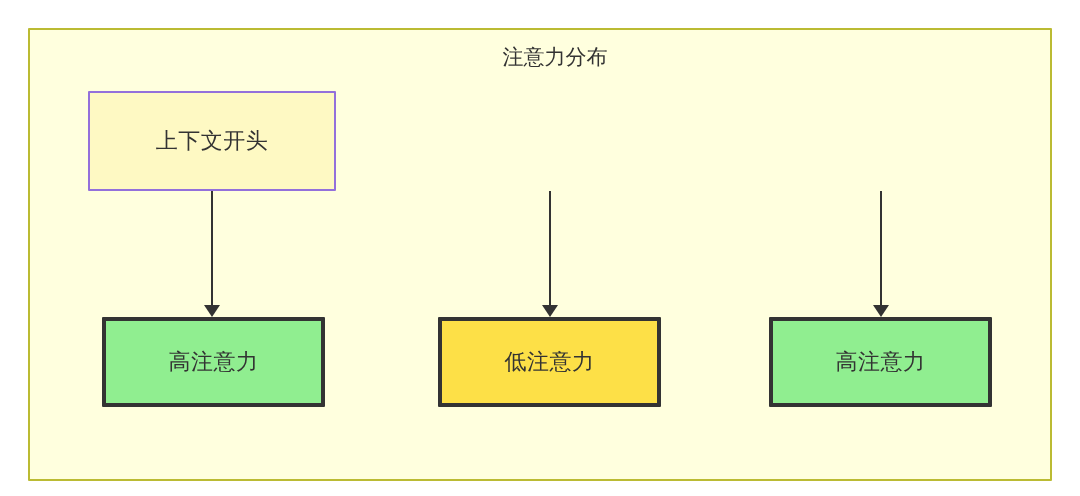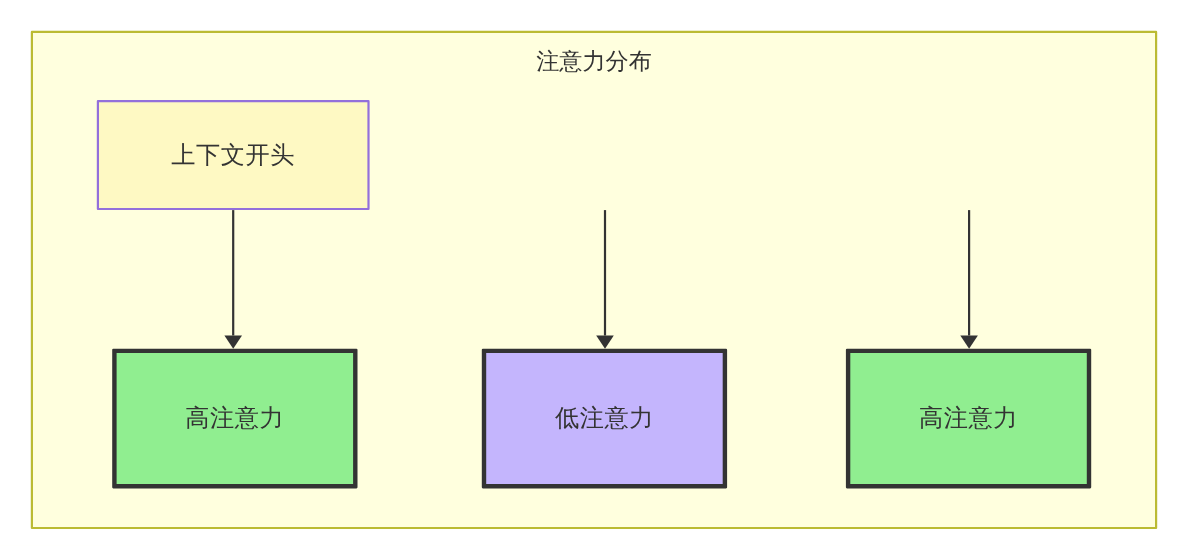--- a/index.html
+++ b/index.html
@@ -37,20 +37,21 @@
   .cluster-title {
     position: absolute;
     left: 0;
     top: 14px;
     width: 100%;
     text-align: center;
     font-size: 21px;
     color: #333333;
     line-height: 1.2;
     white-space: nowrap;
+    padding-left: 15px;
   }
 
   
   .node {
     position: absolute;
     box-sizing: border-box;
     display: flex;
     align-items: center;
     justify-content: center;
     color: #333333;
@@ -65,27 +66,27 @@
     border: 2px solid #9370db;
     border-radius: 1px;
     height: 100px;
     width: 248px;
     top: 91px;
   }
 
   .node.attention {
     border: 4px solid #333333;
     border-radius: 1px;
-    height: 127px;
+    height: 90px;
     width: 223px;
     top: 317px;
   }
 
   .node.attn-high { background: #90ee90; }
-  .node.attn-low  { background: #c4b5fd; }
+  .node.attn-low  { background: #fde047; }
 
   
   .col-1.context { left: 88px; }
   .col-2.context { left: 426px; }
   .col-3.context { left: 758px; }
 
   .col-1.attention { left: 102px; }
   .col-2.attention { left: 438px; }
   .col-3.attention { left: 769px; }
 

